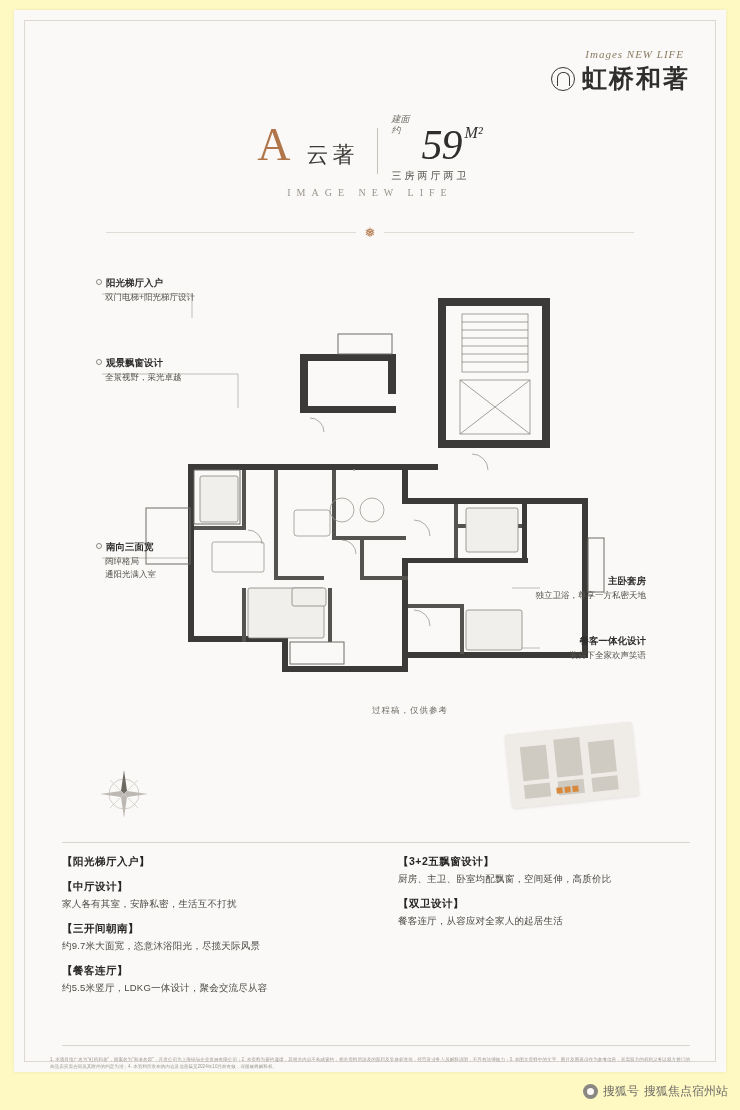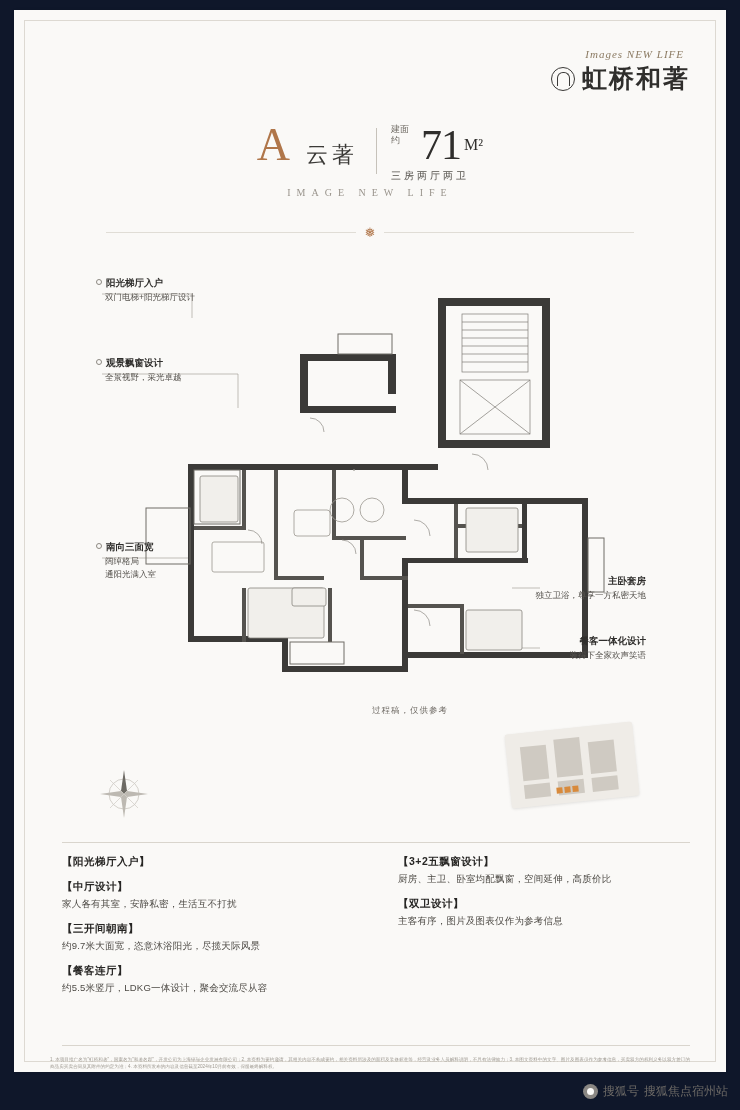--- a/index.html
+++ b/index.html
@@ -7,21 +7,21 @@
     padding: 0;
     background: #d8d8d8;
   }
   body {
     font-family: "Liberation Sans", sans-serif;
   }
   .page {
     position: relative;
     width: 740px;
     height: 1110px;
-    background: #0f172a;
+    background: #fef9c3;
     overflow: hidden;
   }
   .sheet {
     position: absolute;
     left: 14px;
     top: 10px;
     width: 712px;
     height: 1062px;
     background: #faf9f7;
     box-shadow: 0 0 3px rgba(0,0,0,0.08);
@@ -112,21 +112,22 @@
     height: 46px;
     background: #c6c2ba;
     margin-top: 6px;
     margin-right: 14px;
   }
   .ttl-right {
     margin-top: 2px;
   }
   .ttl-area-row {
     display: flex;
-    align-items: center;
+    align-items: flex-start;
+    font-style: italic;
   }
   .ttl-area-label {
     font-size: 9px;
     color: #6e6a63;
     line-height: 11px;
     width: 26px;
     margin-right: 4px;
     letter-spacing: 0;
     transform: translateY(-10px);
   }
@@ -326,21 +327,21 @@
       </div>
     </div>
 
     <div class="title-block">
       <div class="ttl-letter">A</div>
       <div class="ttl-name">云著</div>
       <div class="ttl-divider"></div>
       <div class="ttl-right">
         <div class="ttl-area-row">
           <div class="ttl-area-label">建面约</div>
-          <div class="ttl-area-num">71</div>
+          <div class="ttl-area-num">59</div>
           <div class="ttl-area-unit">M²</div>
         </div>
         <div class="ttl-rooms">三房两厅两卫</div>
       </div>
     </div>
 
     <div class="eyebrow">IMAGE NEW LIFE</div>
 
     <div class="rule-wrap">
       <div class="rule-line"></div>
@@ -520,21 +521,21 @@
           <div class="fb">约5.5米竖厅，LDKG一体设计，聚会交流尽从容</div>
         </div>
       </div>
       <div class="fcol right">
         <div class="fitem">
           <div class="fh">【3+2五飘窗设计】</div>
           <div class="fb">厨房、主卫、卧室均配飘窗，空间延伸，高质价比</div>
         </div>
         <div class="fitem">
           <div class="fh">【双卫设计】</div>
-          <div class="fb">主客有序，图片及图表仅作为参考信息</div>
+          <div class="fb">餐客连厅，从容应对全家人的起居生活</div>
         </div>
       </div>
     </div>
 
     <div class="disclaimer">1. 本项目推广名为"虹桥和著"，国案名为"和著名邸"，开发公司为上海绿璟企业发展有限公司；2. 本资料为要约邀请，其相关内容不构成要约，相关资料所涉及的面积及装修标准等，经营及业务人员解释说明，不具有法律效力；3. 本图文资料中的文字、图片及图表仅作为参考信息，买卖双方的权利义务以双方签订的商品房买卖合同及其附件的约定为准；4. 本资料所发布的内容及信息截至2024年10月前有效，保留最终解释权。</div>
   </div>
 
   <div class="watermark">
     <div class="wm-logo"></div>
     <span>搜狐号</span>

